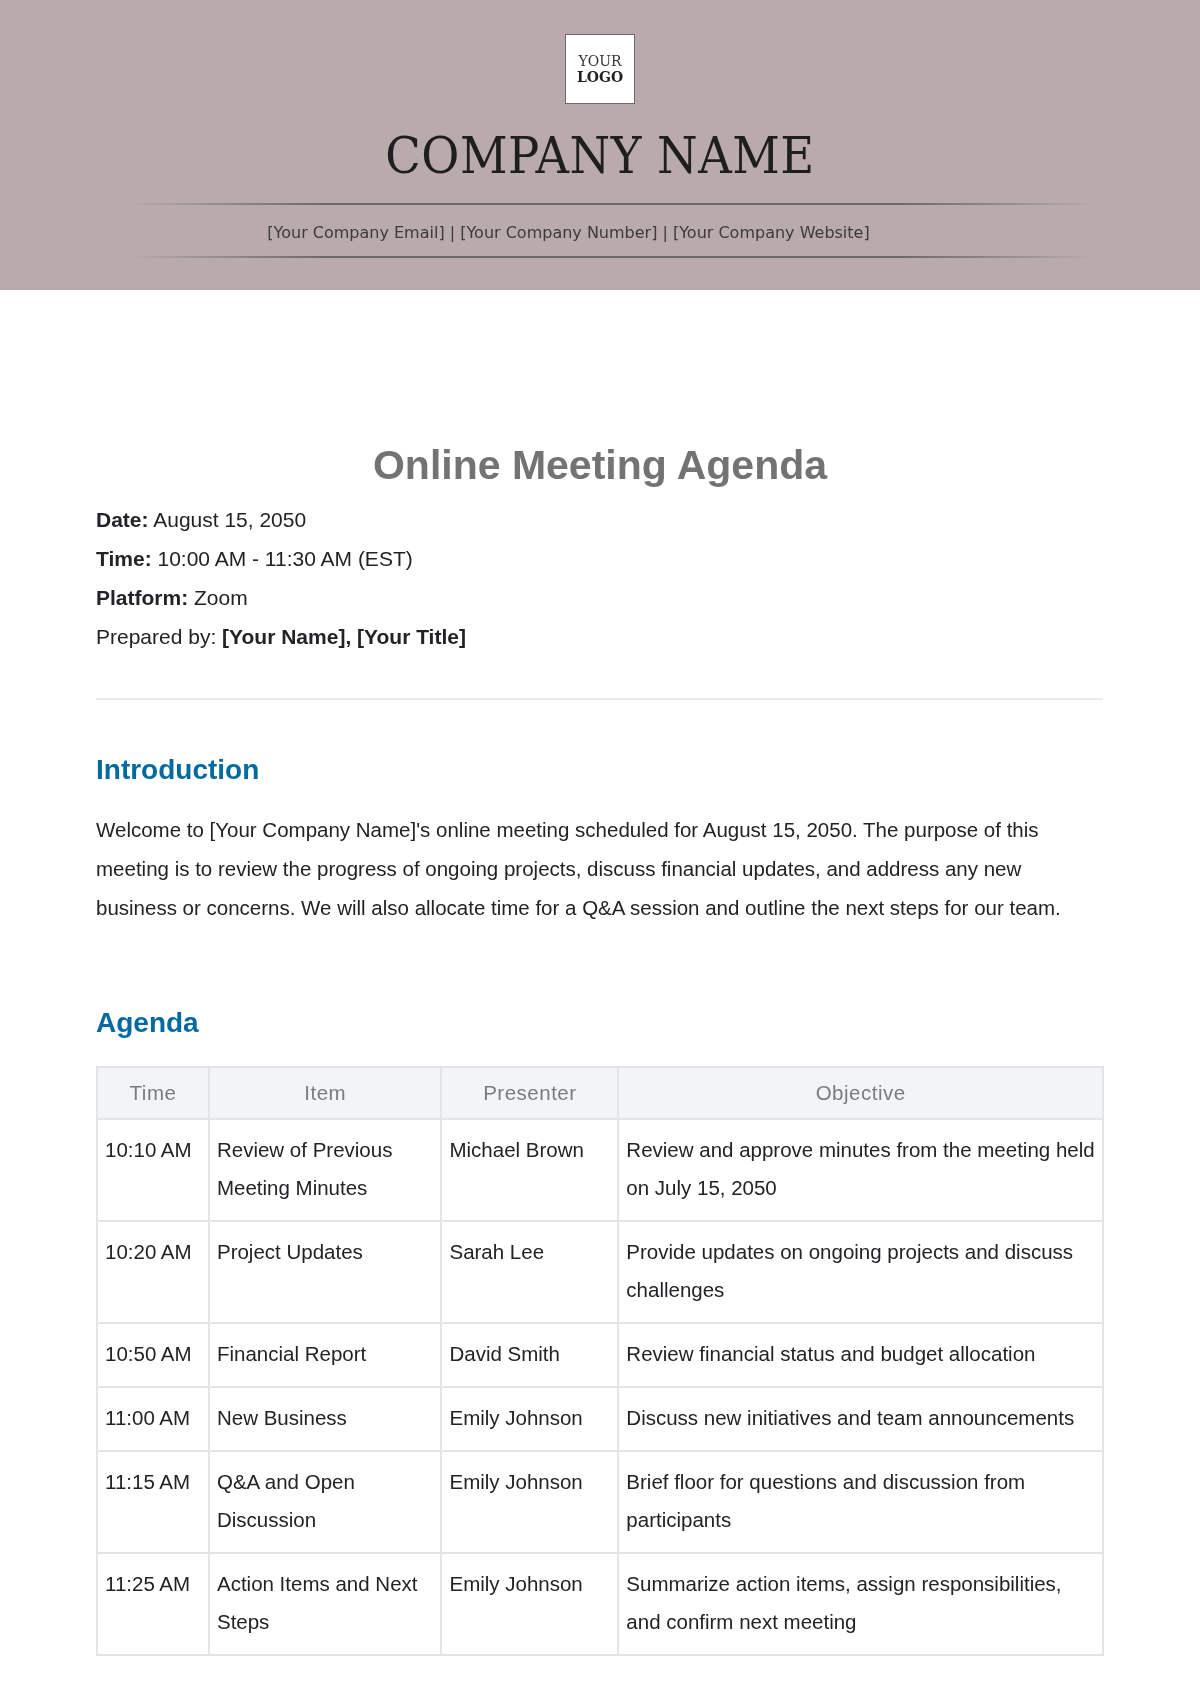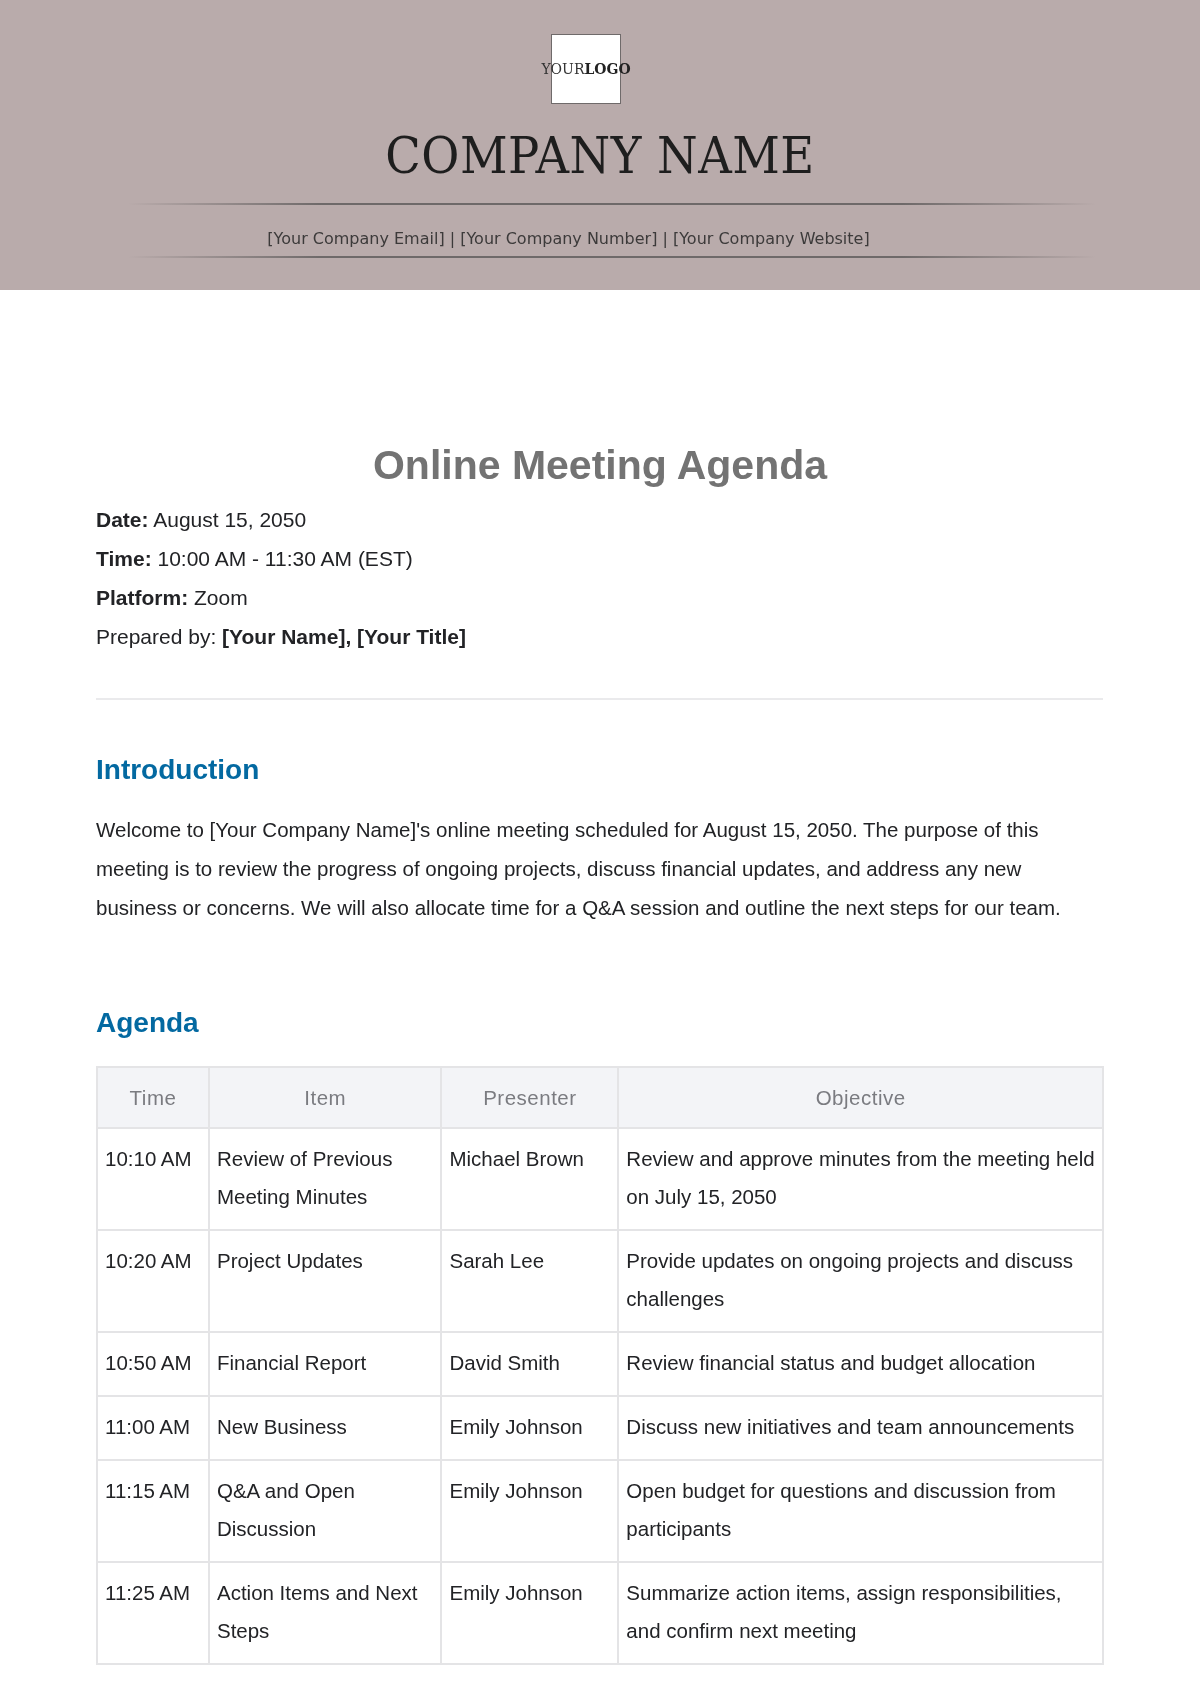--- a/index.html
+++ b/index.html
@@ -13,26 +13,26 @@
   }
   .header {
     position: absolute;
     left: 0; top: 0;
     width: 1200px;
     height: 290px;
     background: #b9abab;
   }
   .logo-box {
     position: absolute;
-    left: 551px; top: 34px;
+    left: 565px; top: 34px;
     width: 70px; height: 70px;
     background: #ffffff;
     border: 1.5px solid #6f6a6a;
     display: flex;
-    flex-direction: row;
+    flex-direction: column;
     align-items: center;
     justify-content: center;
     font-family: "DejaVu Serif", "Liberation Serif", serif;
     font-size: 14px;
     line-height: 16px;
     color: #333;
     text-align: center;
   }
   .logo-box .l2 { font-weight: bold; color: #222; }
   .company-name {
@@ -51,21 +51,21 @@
     position: absolute;
     left: 128px;
     width: 968px;
     height: 2px;
     background: linear-gradient(to right, rgba(110,105,105,0) 0%, #6e6969 20%, #6e6969 80%, rgba(110,105,105,0) 100%);
   }
   .hline.top { top: 203px; }
   .hline.bottom { top: 256px; }
   .contact-line {
     position: absolute;
-    left: 0; top: 228px;
+    left: 0; top: 222px;
     width: 1120px;
     text-align: center;
     font-family: "DejaVu Sans", sans-serif;
     font-size: 16px;
     color: #3c3a3a;
     line-height: 22px;
     padding-left: 17px;
   }
   .doc-title {
     position: absolute;
@@ -117,21 +117,21 @@
     left: 96px; top: 1066px;
     width: 1008px;
     border-collapse: collapse;
     font-size: 20.5px;
     color: #222326;
   }
   table.agenda-table th {
     background: #f3f4f7;
     color: #7a7b80;
     font-weight: normal;
-    height: 61px;
+    height: 52px;
     text-align: center;
     border: 2px solid #e4e4e6;
     letter-spacing: 0.5px;
   }
   table.agenda-table td {
     border: 2px solid #e4e4e6;
     vertical-align: top;
     padding: 11px 7px 13px 7px;
     line-height: 38px;
   }
@@ -213,21 +213,21 @@
     <tr>
       <td class="c-time">11:00 AM</td>
       <td class="c-item">New Business</td>
       <td class="c-pres">Emily Johnson</td>
       <td class="c-obj">Discuss new initiatives and team announcements</td>
     </tr>
     <tr>
       <td class="c-time">11:15 AM</td>
       <td class="c-item">Q&amp;A and Open Discussion</td>
       <td class="c-pres">Emily Johnson</td>
-      <td class="c-obj">Open budget for questions and discussion from participants</td>
+      <td class="c-obj">Brief floor for questions and discussion from participants</td>
     </tr>
     <tr>
       <td class="c-time">11:25 AM</td>
       <td class="c-item">Action Items and Next Steps</td>
       <td class="c-pres">Emily Johnson</td>
       <td class="c-obj">Summarize action items, assign responsibilities, and confirm next meeting</td>
     </tr>
   </tbody>
 </table>
 

